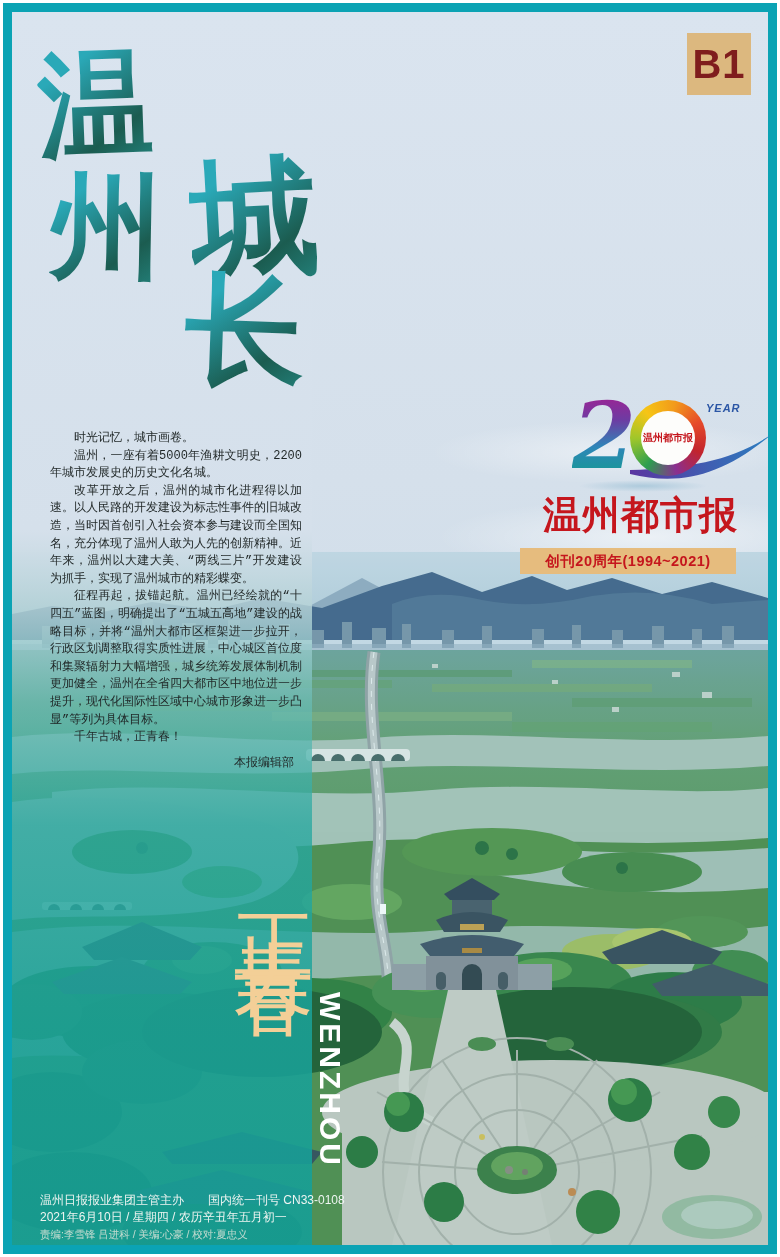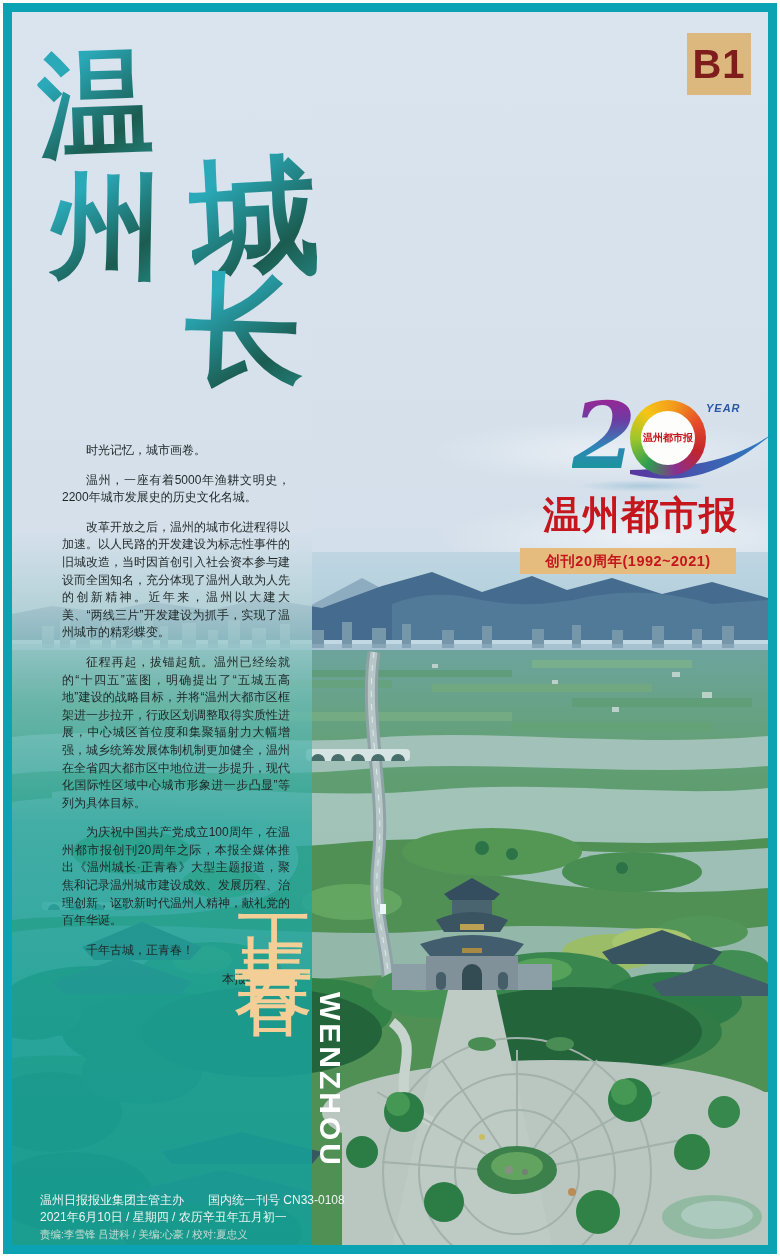--- a/index.html
+++ b/index.html
@@ -53,21 +53,21 @@
   .logo20 svg{position:absolute;left:0;top:0;}
   
   .paperName{position:absolute;left:543px;top:494px;z-index:4;font-family:"DejaVu Serif",serif;
       font-weight:900;font-size:38px;color:#c5161d;letter-spacing:1px;line-height:1.1;}
   .annivStrip{position:absolute;left:520px;top:548px;width:216px;height:26px;background:#e6bc7e;z-index:4;
       display:flex;align-items:center;justify-content:center;}
   .annivStrip span{font-size:14.5px;font-weight:bold;color:#c5161d;letter-spacing:0.5px;}
   
   .article{position:absolute;left:50px;top:430px;width:252px;z-index:5;color:#1f2626;
       font-size:12px;line-height:17.6px;text-align:justify;}
-  .article p{margin:12px;text-indent:2em;}
+  .article p{margin:0;text-indent:2em;font-family:Liberation Mono, monospace;}
   .article .byline{text-indent:0;text-align:right;padding-right:8px;margin-top:8px;}
   
   .vslogan{position:absolute;left:234px;top:852px;z-index:6;writing-mode:vertical-rl;
       font-family:"DejaVu Serif",serif;font-size:80px;letter-spacing:24px;color:#f3cf97;line-height:1;}
   
   .wenzhou{position:absolute;left:200px;top:1105px;width:260px;height:34px;z-index:6;
       transform:rotate(90deg);font-size:30px;font-weight:bold;color:#ffffff;letter-spacing:3px;
       line-height:34px;}
   
   .footer{position:absolute;left:40px;top:1192px;z-index:6;color:#eef5f1;font-size:12px;line-height:17px;}
@@ -298,29 +298,28 @@
     <div class="ring">
       <div class="ringInner">
         <span class="ringTxt">温州都市报</span>
       </div>
     </div>
     <span class="year">YEAR</span>
   </div>
 
   <div class="paperName">温州都市报</div>
   <div class="annivStrip">
-    <span>创刊20周年(1992~2021)</span>
+    <span>创刊20周年(1994~2021)</span>
   </div>
 
   <div class="article">
     <p>时光记忆，城市画卷。</p>
     <p>温州，一座有着5000年渔耕文明史，2200年城市发展史的历史文化名城。</p>
     <p>改革开放之后，温州的城市化进程得以加速。以人民路的开发建设为标志性事件的旧城改造，当时因首创引入社会资本参与建设而全国知名，充分体现了温州人敢为人先的创新精神。近年来，温州以大建大美、“两线三片”开发建设为抓手，实现了温州城市的精彩蝶变。</p>
     <p>征程再起，拔锚起航。温州已经绘就的“十四五”蓝图，明确提出了“五城五高地”建设的战略目标，并将“温州大都市区框架进一步拉开，行政区划调整取得实质性进展，中心城区首位度和集聚辐射力大幅增强，城乡统筹发展体制机制更加健全，温州在全省四大都市区中地位进一步提升，现代化国际性区域中心城市形象进一步凸显”等列为具体目标。</p>
-    <p>为庆祝中国共产党成立100周年，在温州都市报创刊20周年之际，本报全媒体推出《温州城长·正青春》大型主题报道，聚焦和记录温州城市建设成效、发展历程、治理创新，讴歌新时代温州人精神，献礼党的百年华诞。</p>
     <p>千年古城，正青春！</p>
     <p class="byline">本报编辑部</p>
   </div>
 
   <div class="vslogan">正青春</div>
 
   <div class="wenzhou">WENZHOU</div>
 
   <div class="footer">
     <div>温州日报报业集团主管主办　　国内统一刊号 CN33-0108</div>

